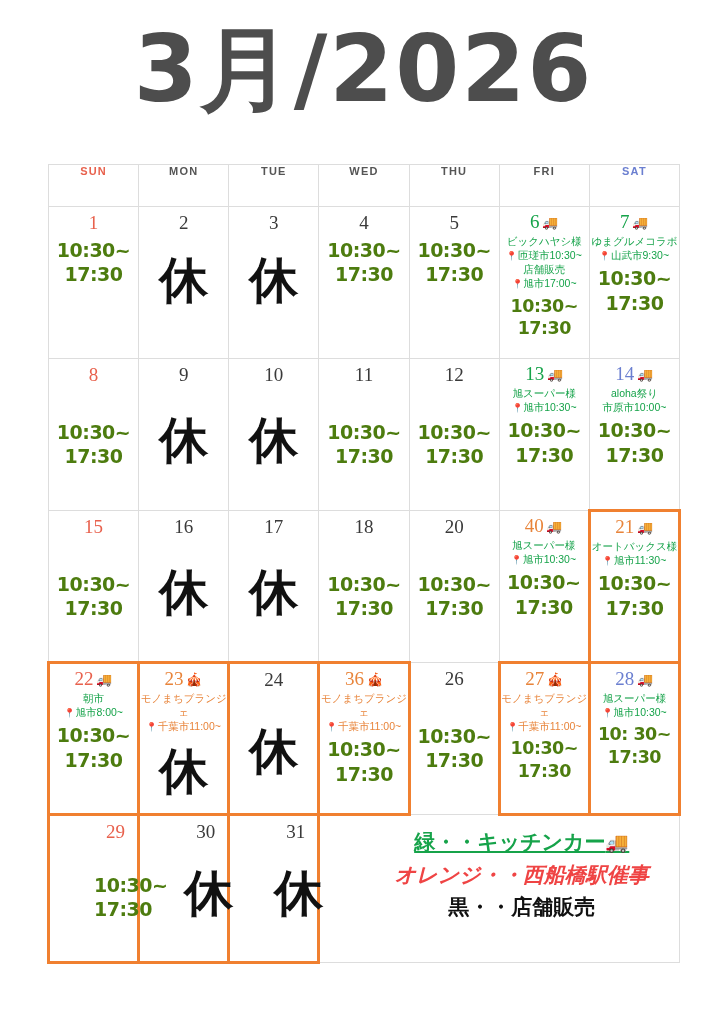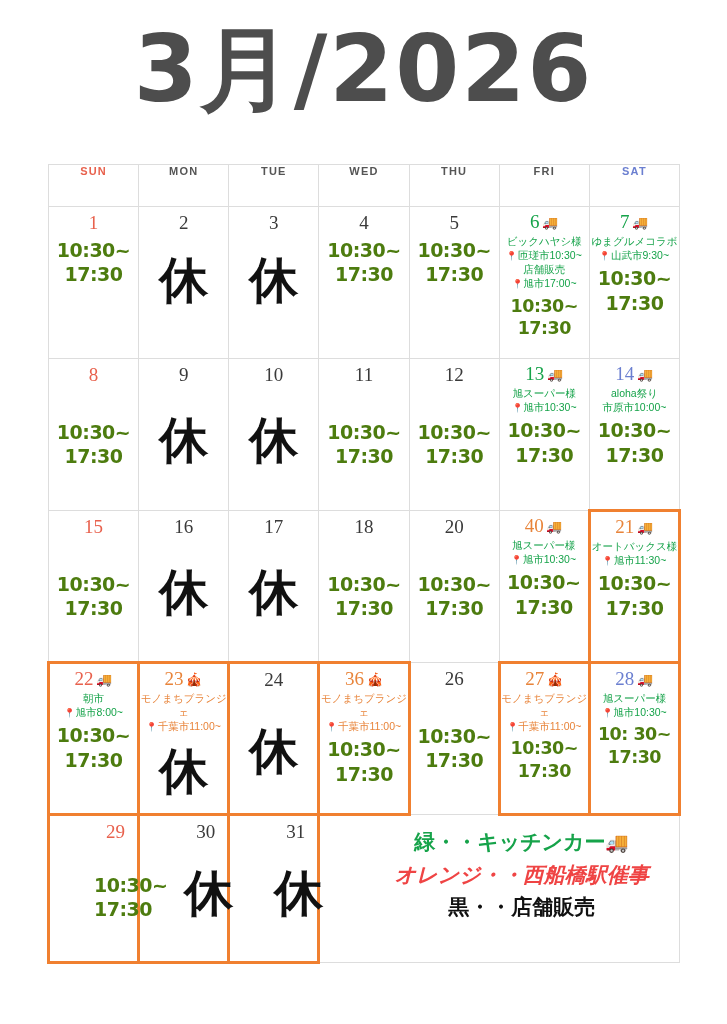--- a/index.html
+++ b/index.html
@@ -107,21 +107,21 @@
   .legend {
     padding: 10px 4px 4px 4px;
     text-align: center;
   }
   .legend-line {
     font-size: 21px;
     font-weight: bold;
     line-height: 1.55;
     font-family: "DejaVu Sans", sans-serif;
   }
-  .lg-green { color: #16a34a; }
+  .lg-green { color: #16a34a; text-decoration: underline; }
   .lg-orange { color: #ef4444; font-style: italic; }
   .lg-black { color: #111111; }
 </style>
 </head>
 <body>
 
 <div class="page">
 
   <div class="title">3月/2026</div>
 

